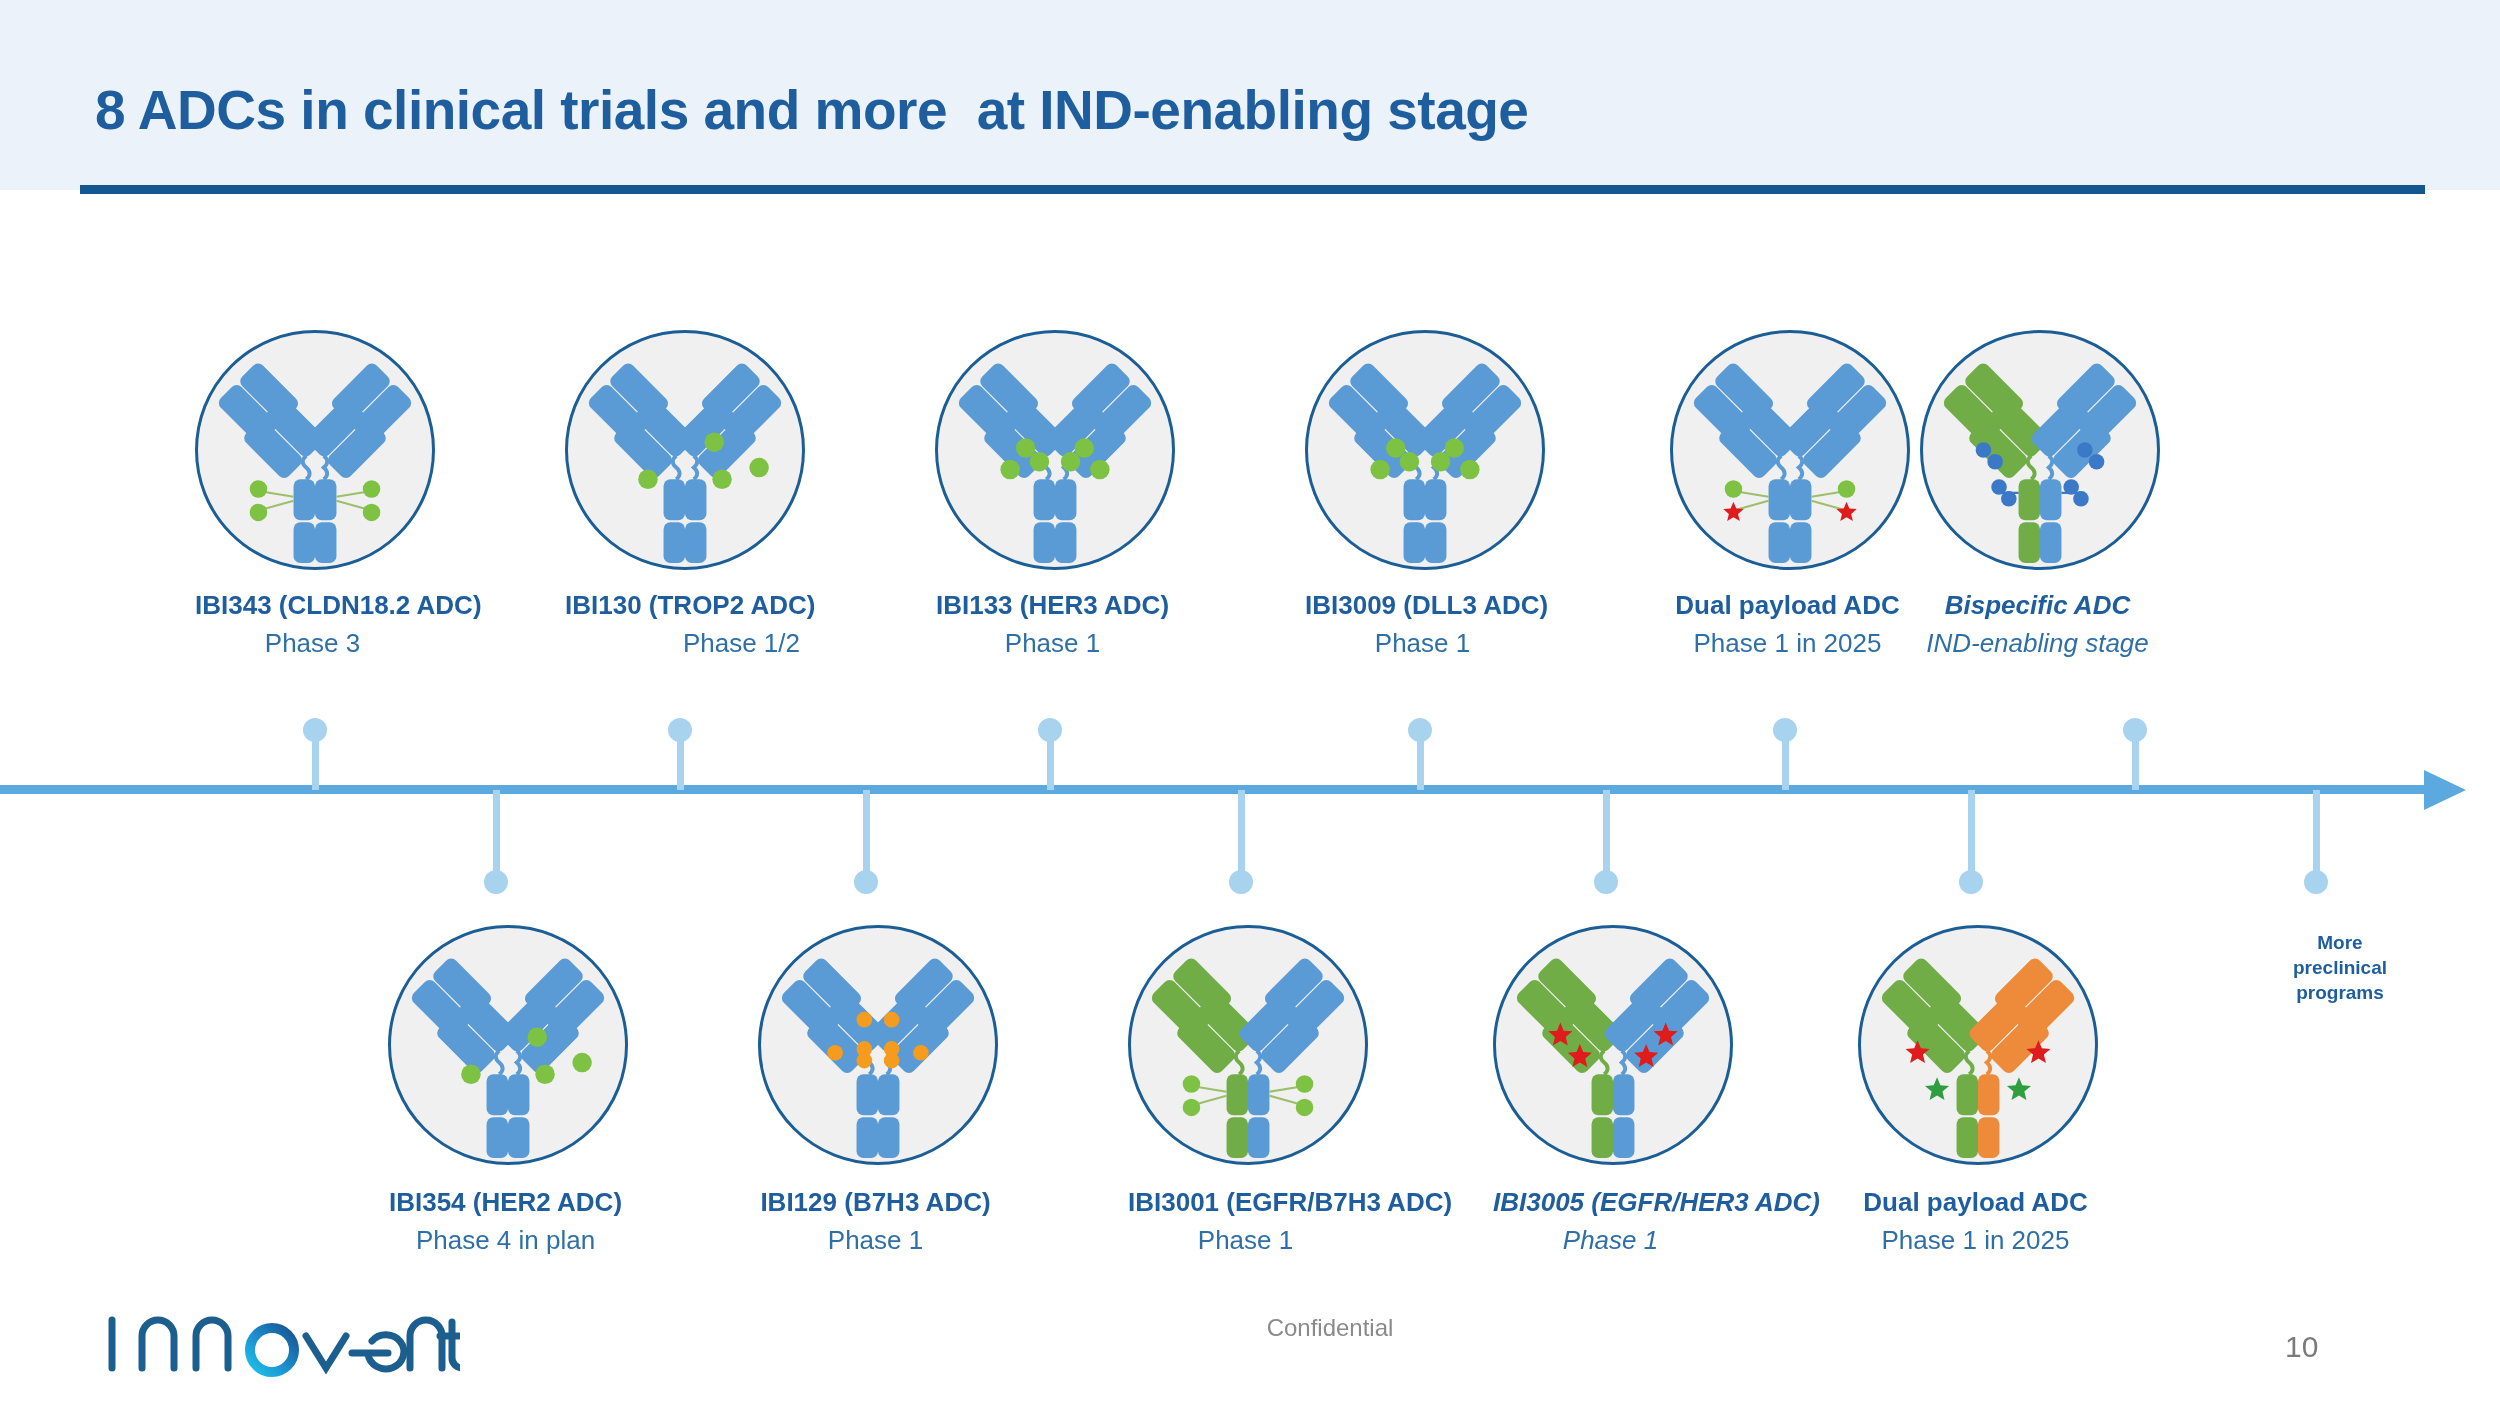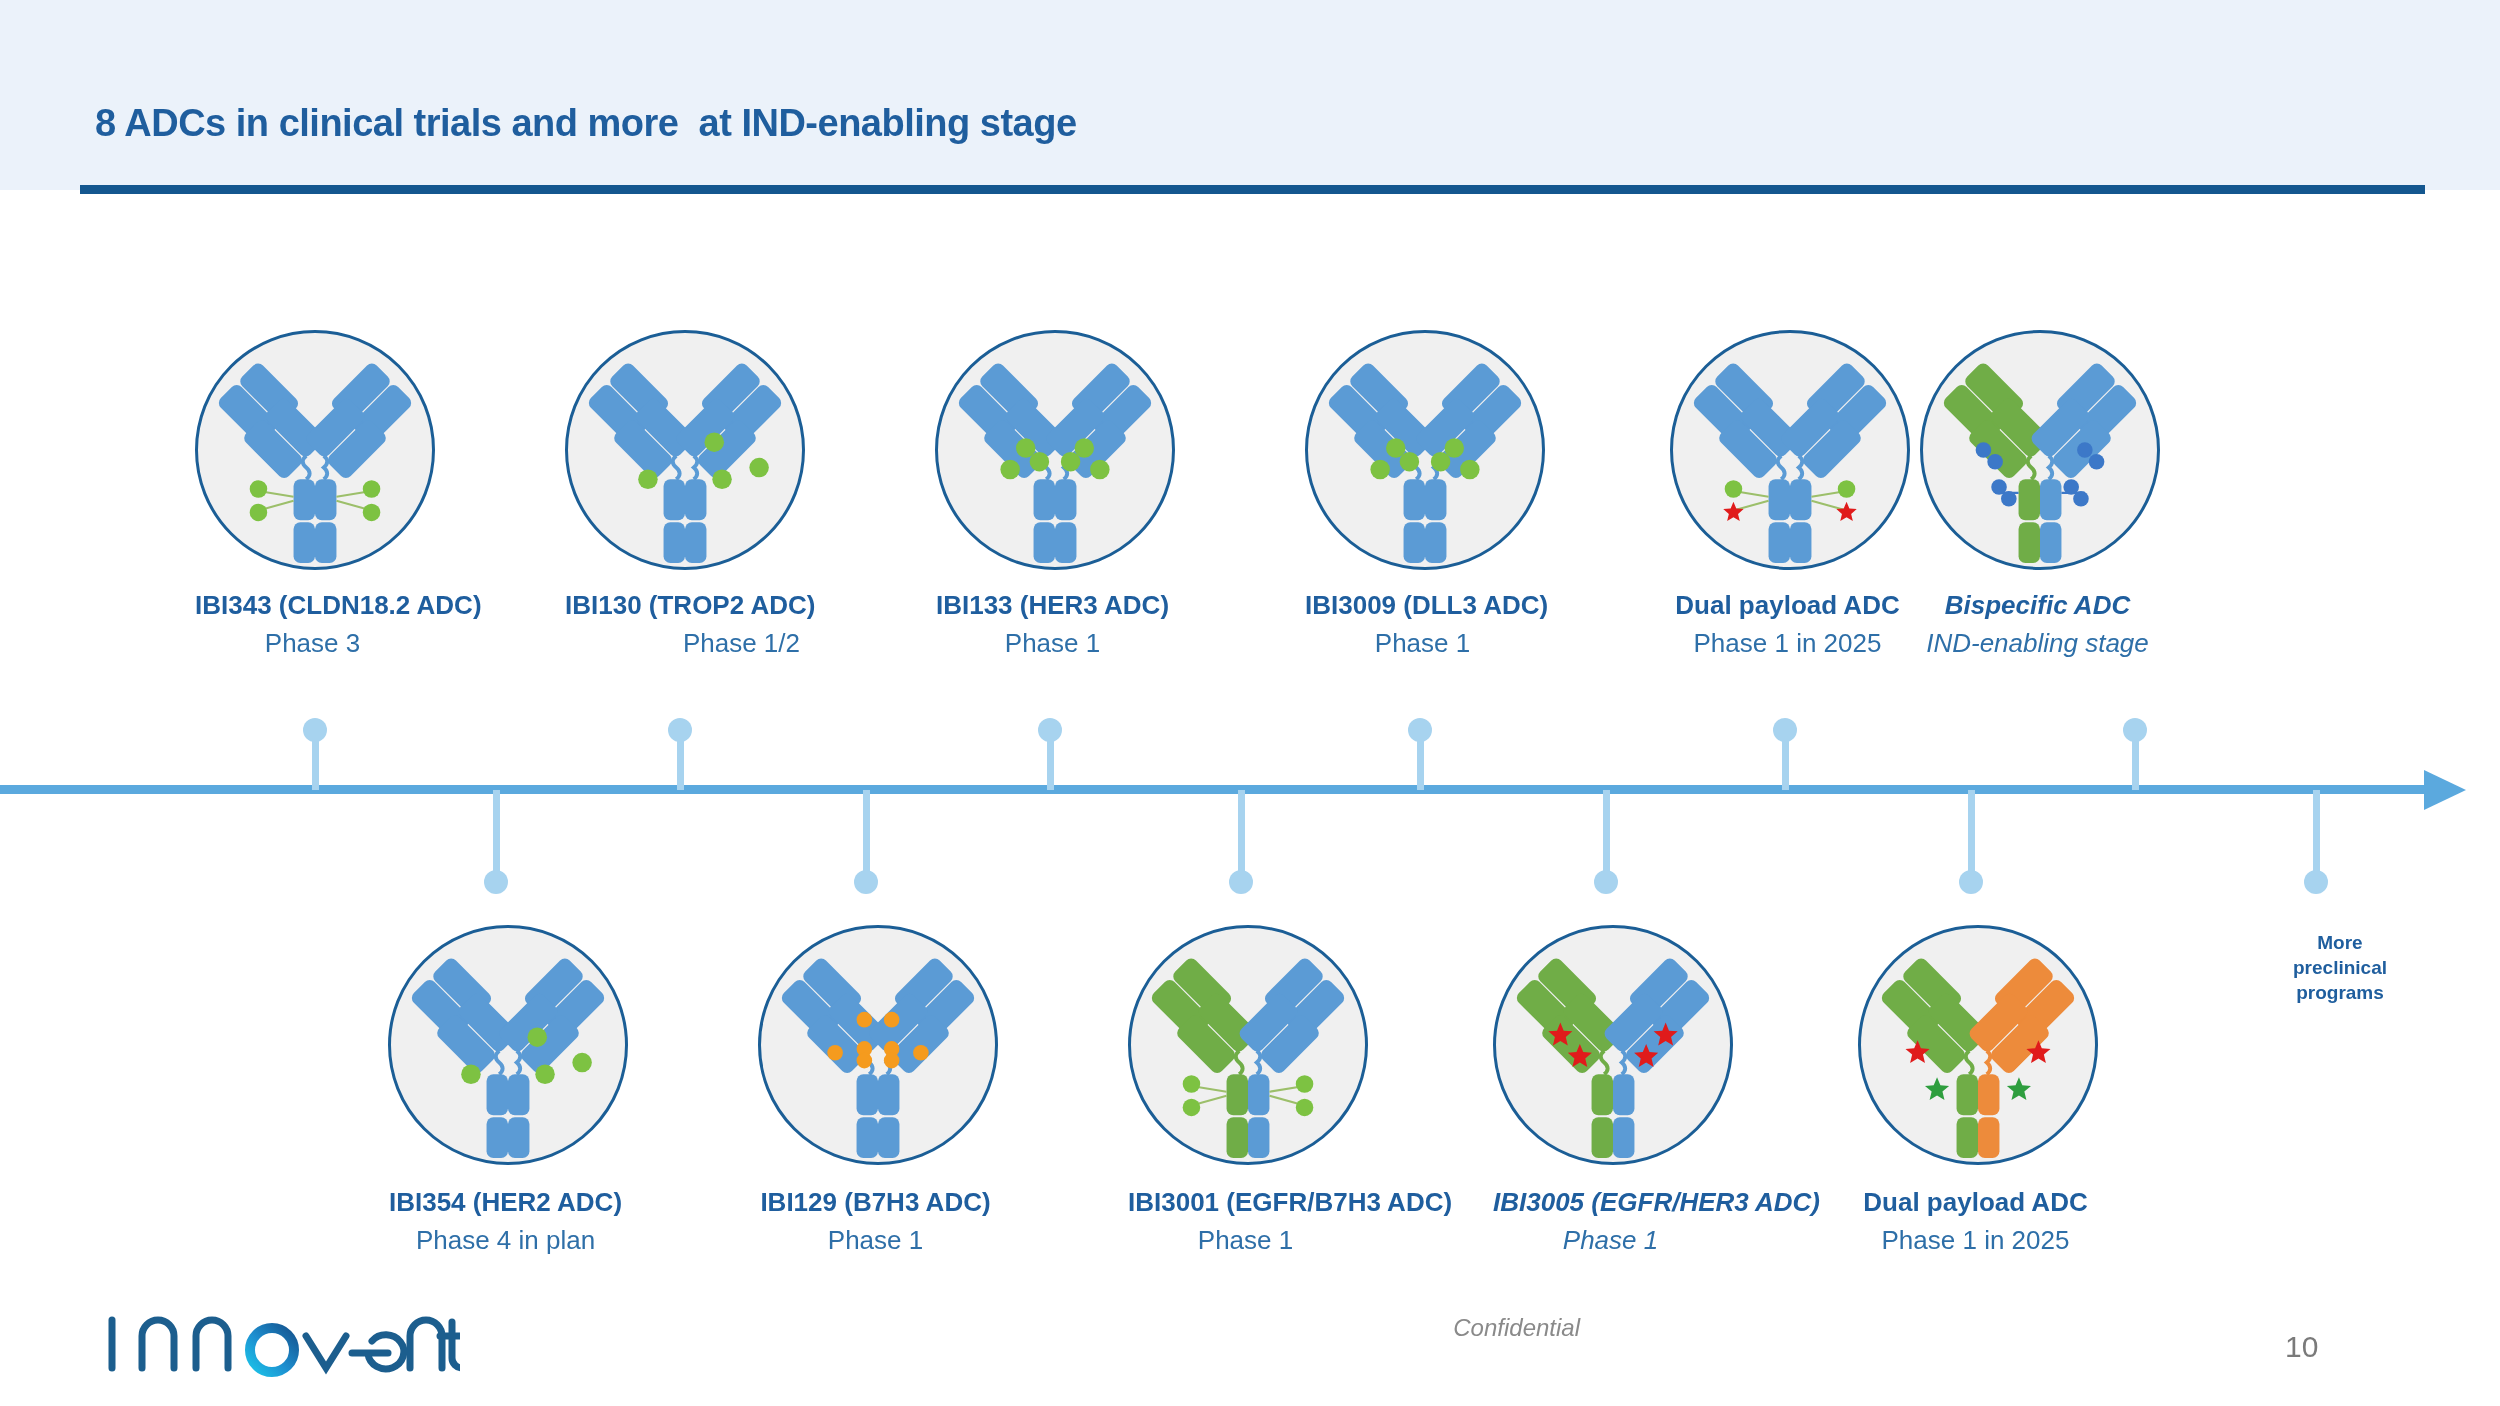--- a/index.html
+++ b/index.html
@@ -8,22 +8,22 @@
     background:#ffffff;
     font-family:"Liberation Sans",sans-serif;
   }
   
   #header-band{
     position:absolute;left:0;top:0;width:2500px;height:190px;
     background:#EBF2FA;
   }
   #page-title{
     position:absolute;left:95px;top:78px;width:2200px;
-    font-size:38px;font-weight:bold;color:#1F5E9E;
-    letter-spacing:-0.5px;white-space:pre;margin-top:24px;
+    font-size:55px;font-weight:bold;color:#1F5E9E;
+    letter-spacing:-0.5px;white-space:pre;
   }
   #title-rule{
     position:absolute;left:80px;top:185px;width:2345px;height:9px;
     background:#14578F;
   }
   
   #timeline-axis{
     position:absolute;left:0;top:785px;width:2430px;height:9px;
     background:#5BA9DE;
   }
@@ -57,21 +57,21 @@
   .ab{position:absolute;left:0;top:0;width:100%;height:100%;}
   
   #more-preclinical{
     position:absolute;left:2240px;top:930px;width:200px;
     text-align:center;font-size:19px;font-weight:bold;
     color:#1F5E9E;line-height:1.32;
   }
   
   #footer-note{
     position:absolute;left:1080px;top:1312px;width:500px;
-    text-align:right;font-size:24px;color:#8A8A8A;line-height:1.33;font-style:italic;
+    text-align:center;font-size:24px;color:#8A8A8A;line-height:1.33;
   }
   #page-number{
     position:absolute;left:2285px;top:1330px;
     font-size:30px;color:#7A7A7A;
   }
   #logo{position:absolute;left:100px;top:1300px;width:360px;height:80px;}
 </style>
 </head>
 <body>
 

